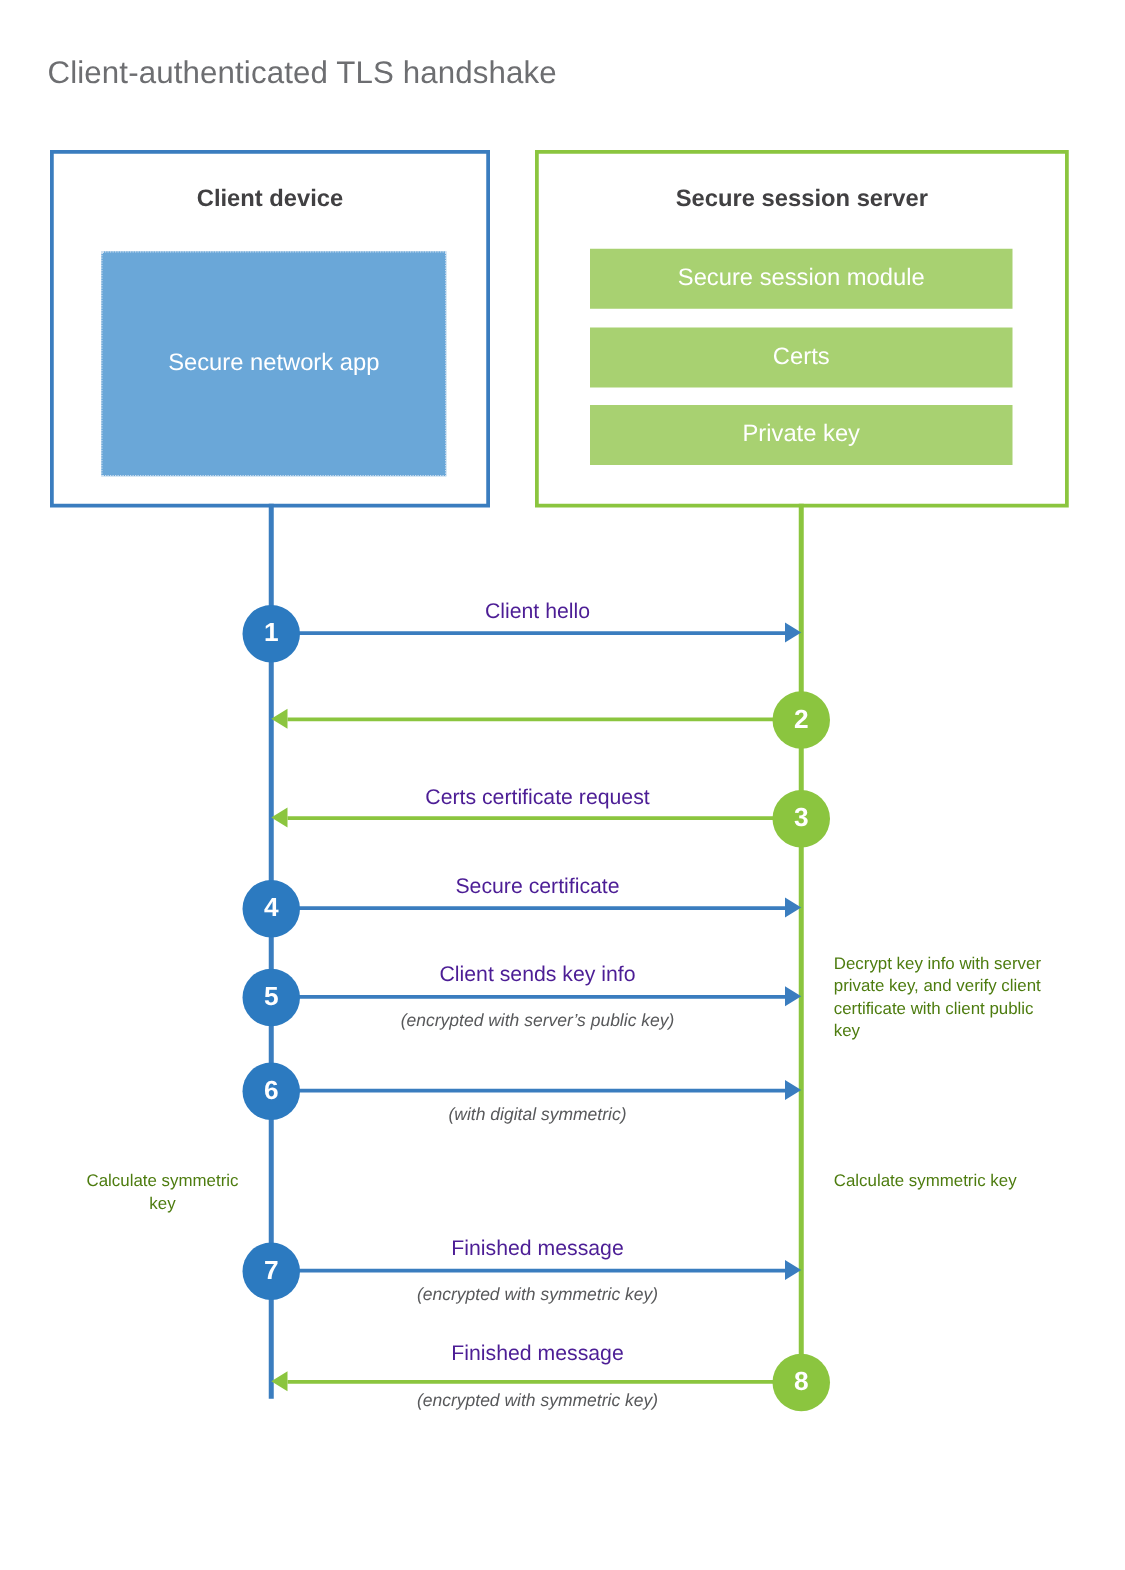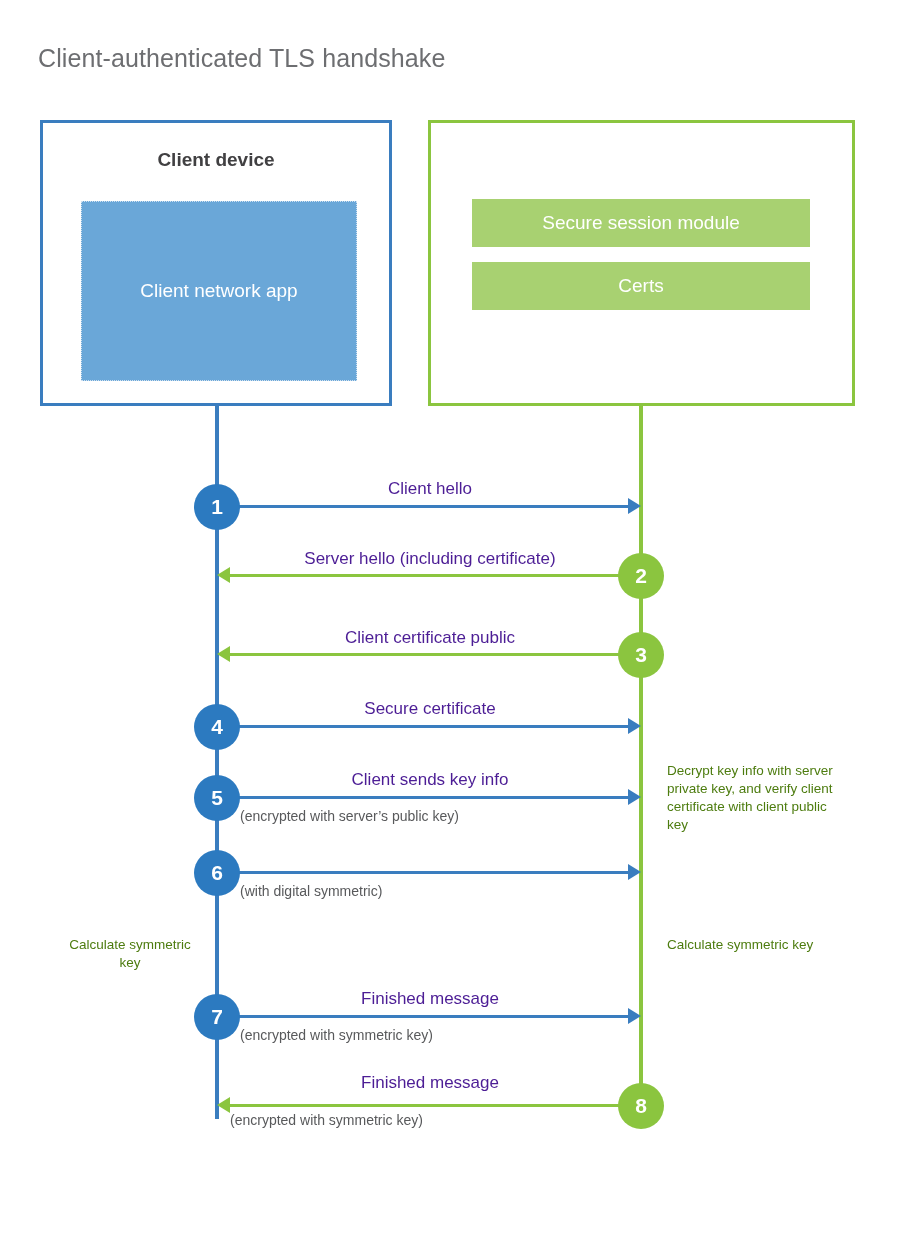--- a/index.html
+++ b/index.html
@@ -154,68 +154,70 @@
   
   .msg-label {
     position: absolute;
     text-align: center;
     font-size: 17px;
     color: #4c1d95;
     white-space: nowrap;
   }
   .msg-sub {
     position: absolute;
-    text-align: left;
+    text-align: center;
     font-size: 14px;
     color: #58595b;
     white-space: nowrap;
+    font-style: italic;
   }
   .side-note {
     position: absolute;
     font-size: 13.5px;
     line-height: 18px;
     color: #4d7c0f;
   }
   .side-note.right-col { left: 667px; width: 170px; text-align: left; }
   .side-note.left-col  { left: 60px; width: 140px; text-align: center; }
 </style>
 </head>
 <body>
 
 <div id="stage">
 
   <div id="page-title">Client-authenticated TLS handshake</div>
 
   <div class="actor-box" id="client-device-box">
     <div class="actor-title">Client device</div>
-    <div id="client-app-box">Client network app</div>
+    <div id="client-app-box">Secure network app</div>
   </div>
 
   <div class="actor-box" id="server-box">
+    <div class="actor-title">Secure session server</div>
     <div class="server-module" id="server-module-1">Certs</div>
     <div class="server-module" id="server-module-0">Secure session module</div>
+    <div class="server-module" id="server-module-2">Private key</div>
   </div>
 
   <div class="lifeline" id="client-lifeline"></div>
   <div class="lifeline" id="server-lifeline"></div>
 
   <div class="arrow-line blue-line" style="left:217px; top:505px; width:412px;"></div>
   <div class="arrow-head right" style="left:628px; top:498px;"></div>
   <div class="step-badge badge-blue" style="left:194px; top:484px;">1</div>
   <div class="msg-label" style="left:240px; top:479px; width:380px;">Client hello</div>
 
   <div class="arrow-line green-line" style="left:230px; top:574px; width:400px;"></div>
   <div class="arrow-head left" style="left:217px; top:567px;"></div>
   <div class="step-badge badge-green" style="left:618px; top:553px;">2</div>
-  <div class="msg-label" style="left:230px; top:549px; width:400px;">Server hello (including certificate)</div>
 
   <div class="arrow-line green-line" style="left:230px; top:653px; width:400px;"></div>
   <div class="arrow-head left" style="left:217px; top:646px;"></div>
   <div class="step-badge badge-green" style="left:618px; top:632px;">3</div>
-  <div class="msg-label" style="left:230px; top:628px; width:400px;">Client certificate public</div>
+  <div class="msg-label" style="left:230px; top:628px; width:400px;">Certs certificate request</div>
 
   <div class="arrow-line blue-line" style="left:217px; top:725px; width:412px;"></div>
   <div class="arrow-head right" style="left:628px; top:718px;"></div>
   <div class="step-badge badge-blue" style="left:194px; top:704px;">4</div>
   <div class="msg-label" style="left:240px; top:699px; width:380px;">Secure certificate</div>
 
   <div class="arrow-line blue-line" style="left:217px; top:796px; width:412px;"></div>
   <div class="arrow-head right" style="left:628px; top:789px;"></div>
   <div class="step-badge badge-blue" style="left:194px; top:775px;">5</div>
   <div class="msg-label" style="left:240px; top:770px; width:380px;">Client sends key info</div>

